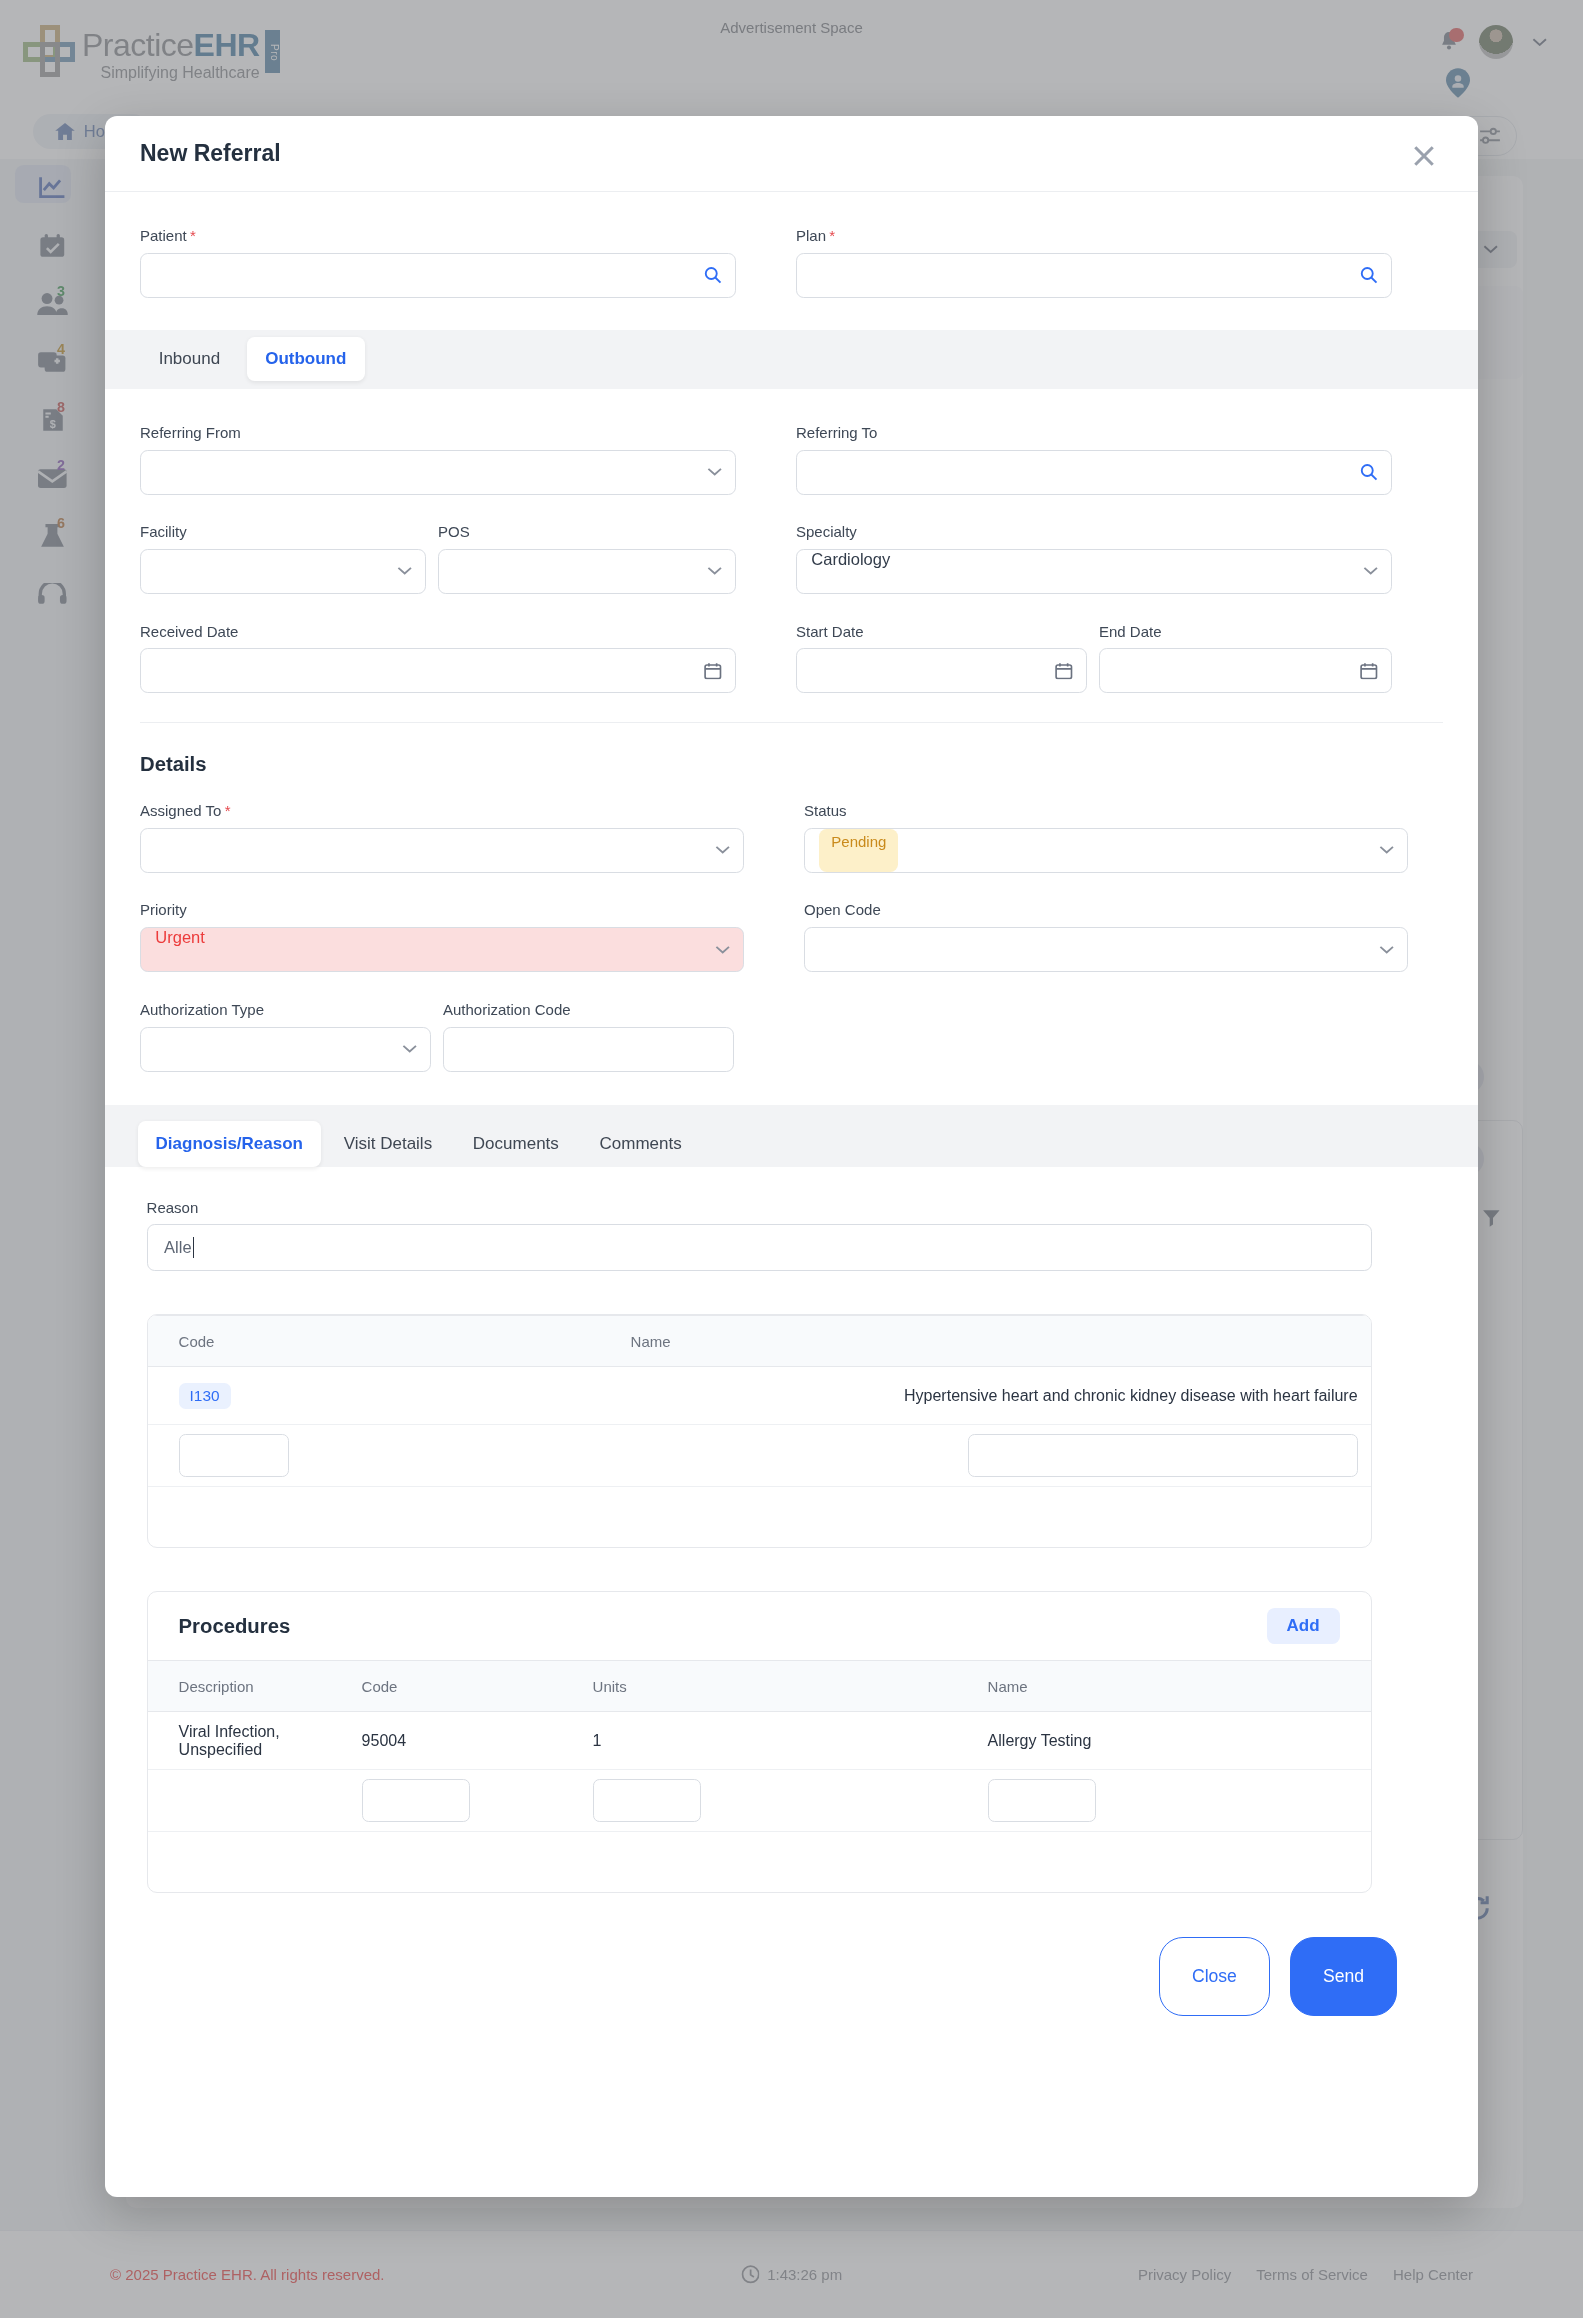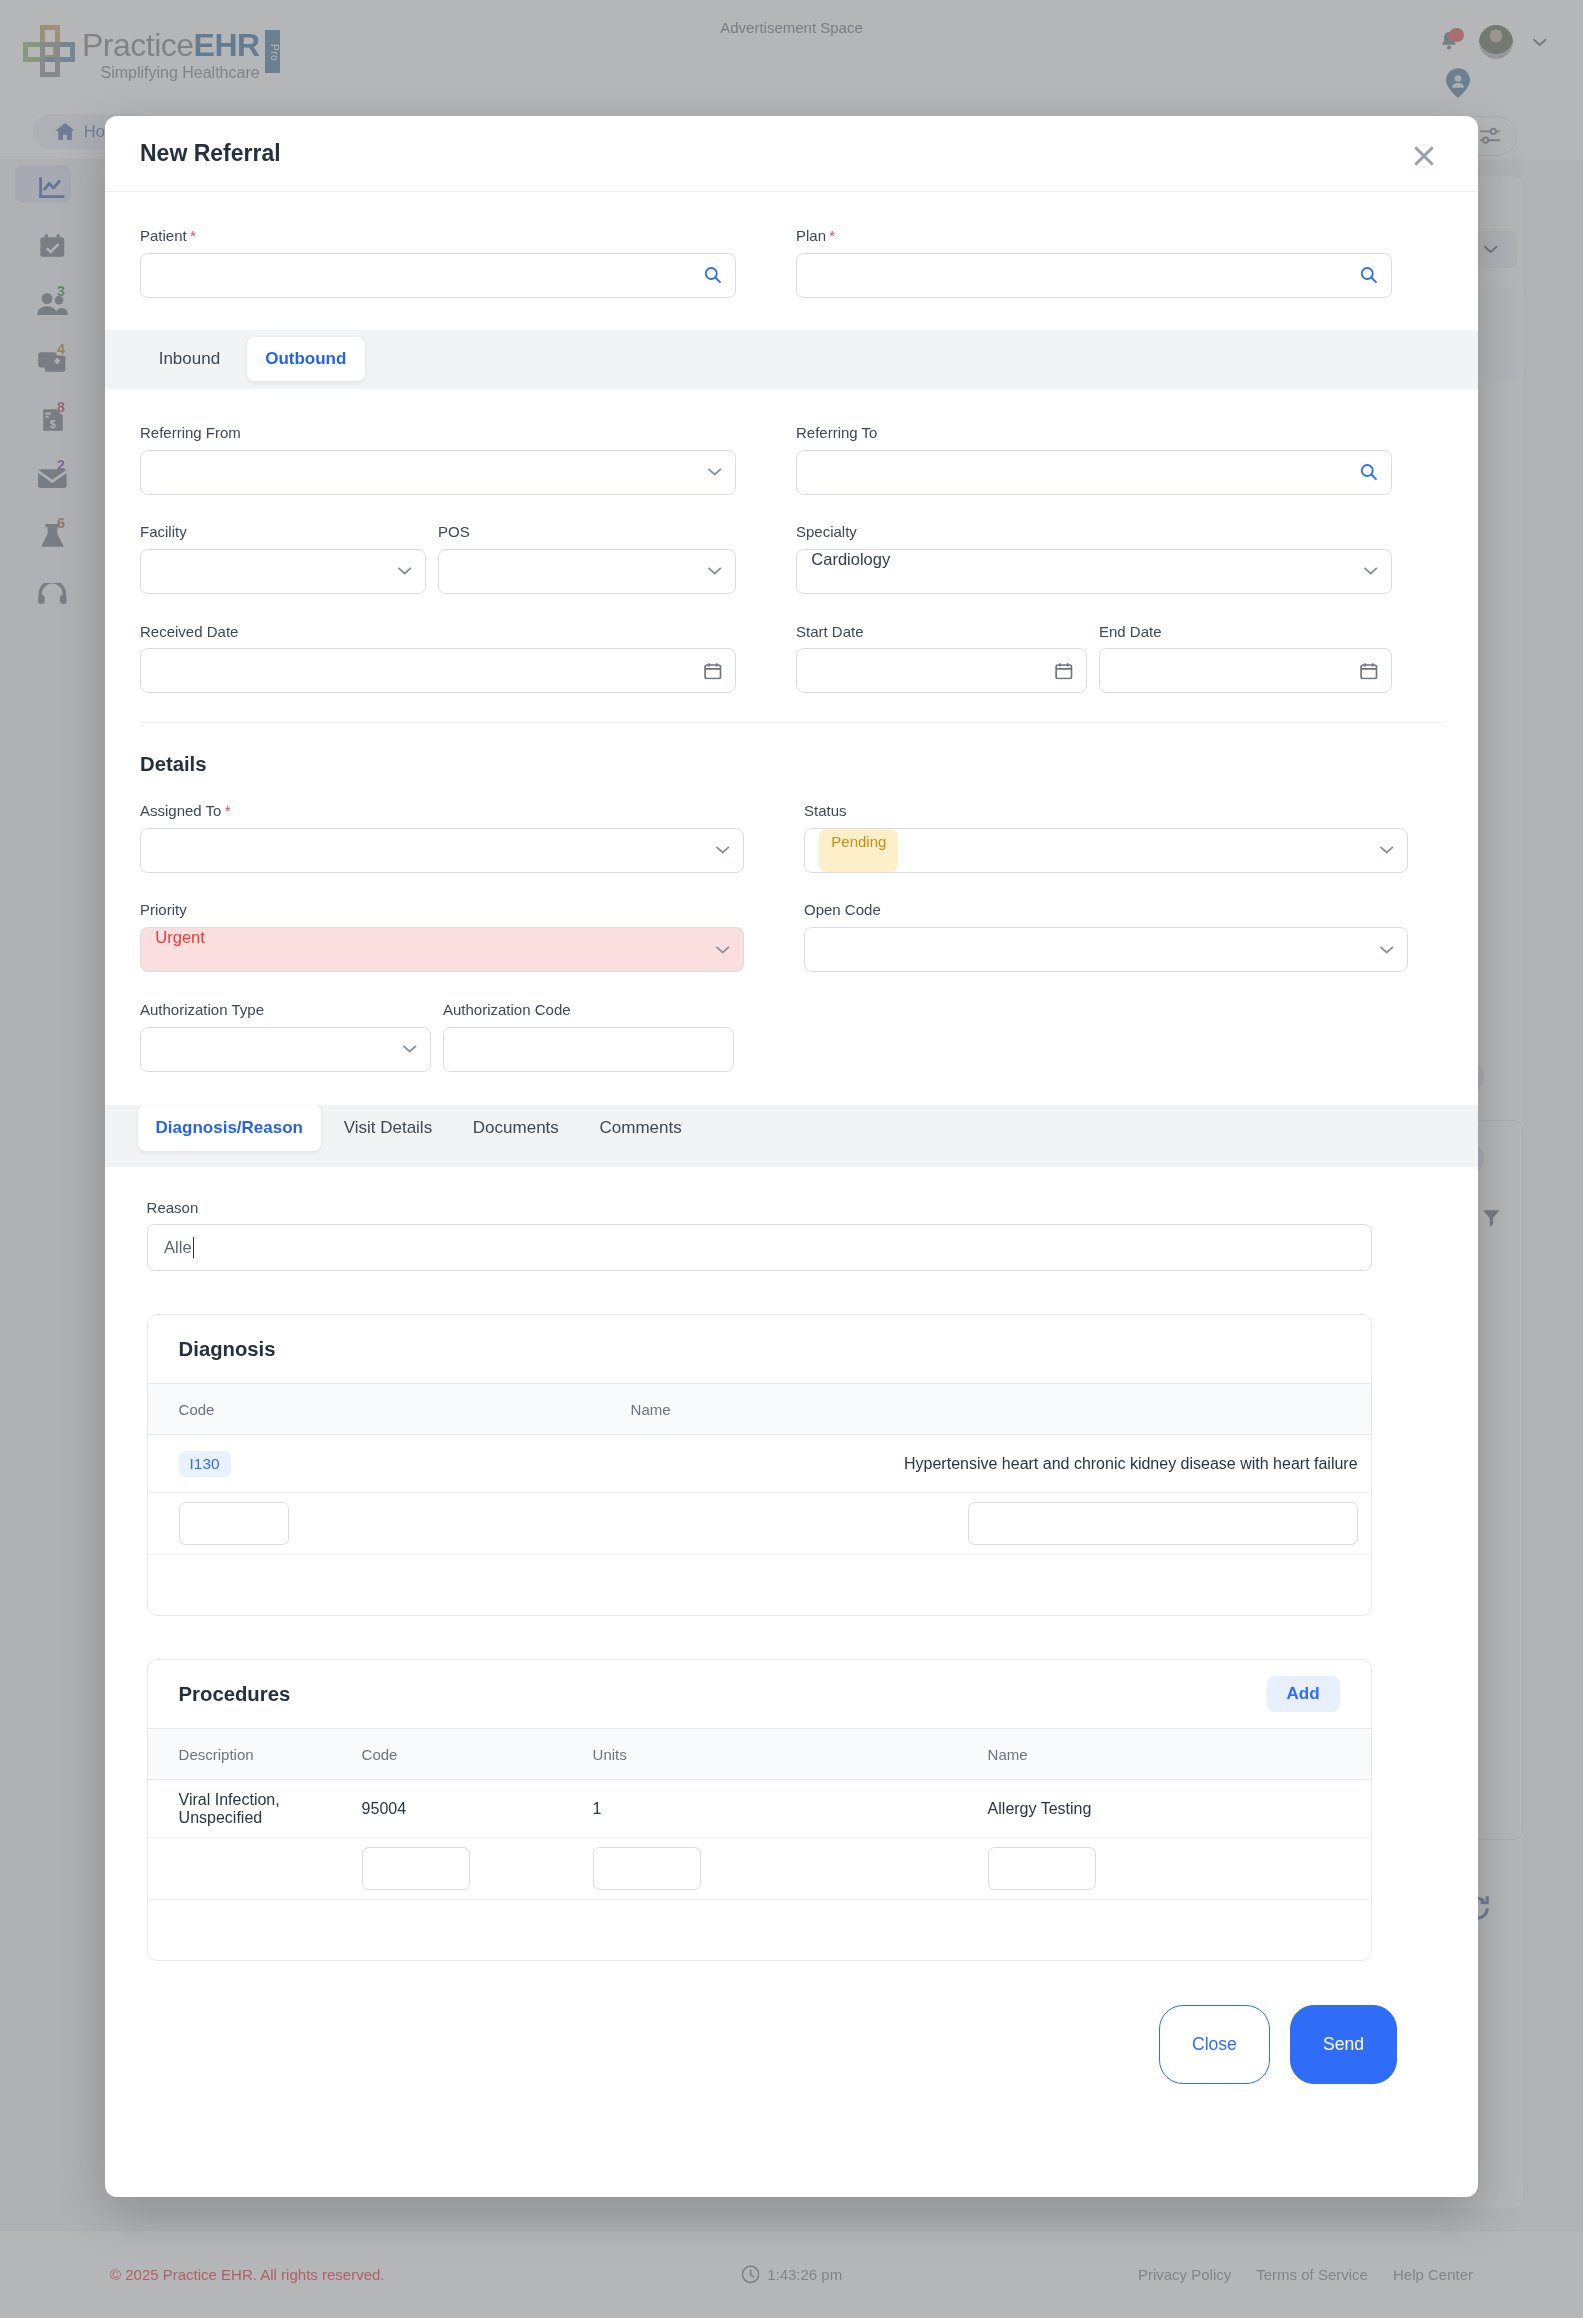--- a/index.html
+++ b/index.html
@@ -184,21 +184,21 @@
   .sel-chevron { width: 15.4px; height: 8.8px; }
   .badge-pending {
     background: #fdf0c9; color: #c98a1b; font-size: 15px;
     border-radius: 7.7px; padding: 4.4px 12px;
   }
   .inp.urgent { background: #fbdede; border-color: #d9dde3; color: #ec3b3b; }
 
   
   #detail-tabs {
     margin-top: 33px; height: 62px; background: #f2f3f5;
-    display: flex; align-items: flex-start; padding-left: 33px; gap: 5.5px;
+    display: flex; align-items: flex-end; padding-left: 33px; gap: 5.5px;
   }
   .dtab { font-size: 17px; color: #3f4753; padding: 13px 17.6px; border-radius: 7.7px; cursor: pointer; }
   .dtab.active { background: #ffffff; color: #2563eb; font-weight: 600; box-shadow: 0 1.1px 4.4px rgba(0,0,0,0.07); }
 
   #sec-diag { padding: 32px 35px 0 35px; }
   #reason-label { font-size: 15px; color: #3e4856; margin: 0 0 8.8px 6.6px; }
   #reason-input {
     height: 47px; border: 1.1px solid #d9dde3; border-radius: 7.7px;
     display: flex; align-items: center; padding: 0 16.5px; font-size: 16.5px; color: #5d6674;
     margin: 0 0 0 6.6px; width: 1225px;
@@ -670,23 +670,20 @@
   </div>
 
   <div id="sec-diag">
     <div id="reason-label">Reason</div>
     <div id="reason-input">
       <span>Alle</span>
         <span class="caret"></span>
     </div>
 
     <div class="card">
-      <div class="card-head">
-        <span>Diagnosis</span>
-      </div>
       <div class="thead">
         <div class="th dg-c1">Code</div>
         <div class="th dg-c2" style="text-align:left">Name</div>
       </div>
       <div class="trow">
         <div class="td dg-c1">
           <span class="code-chip">I130</span>
         </div>
         <div class="td dg-c2">Hypertensive heart and chronic kidney disease with heart failure</div>
       </div>

